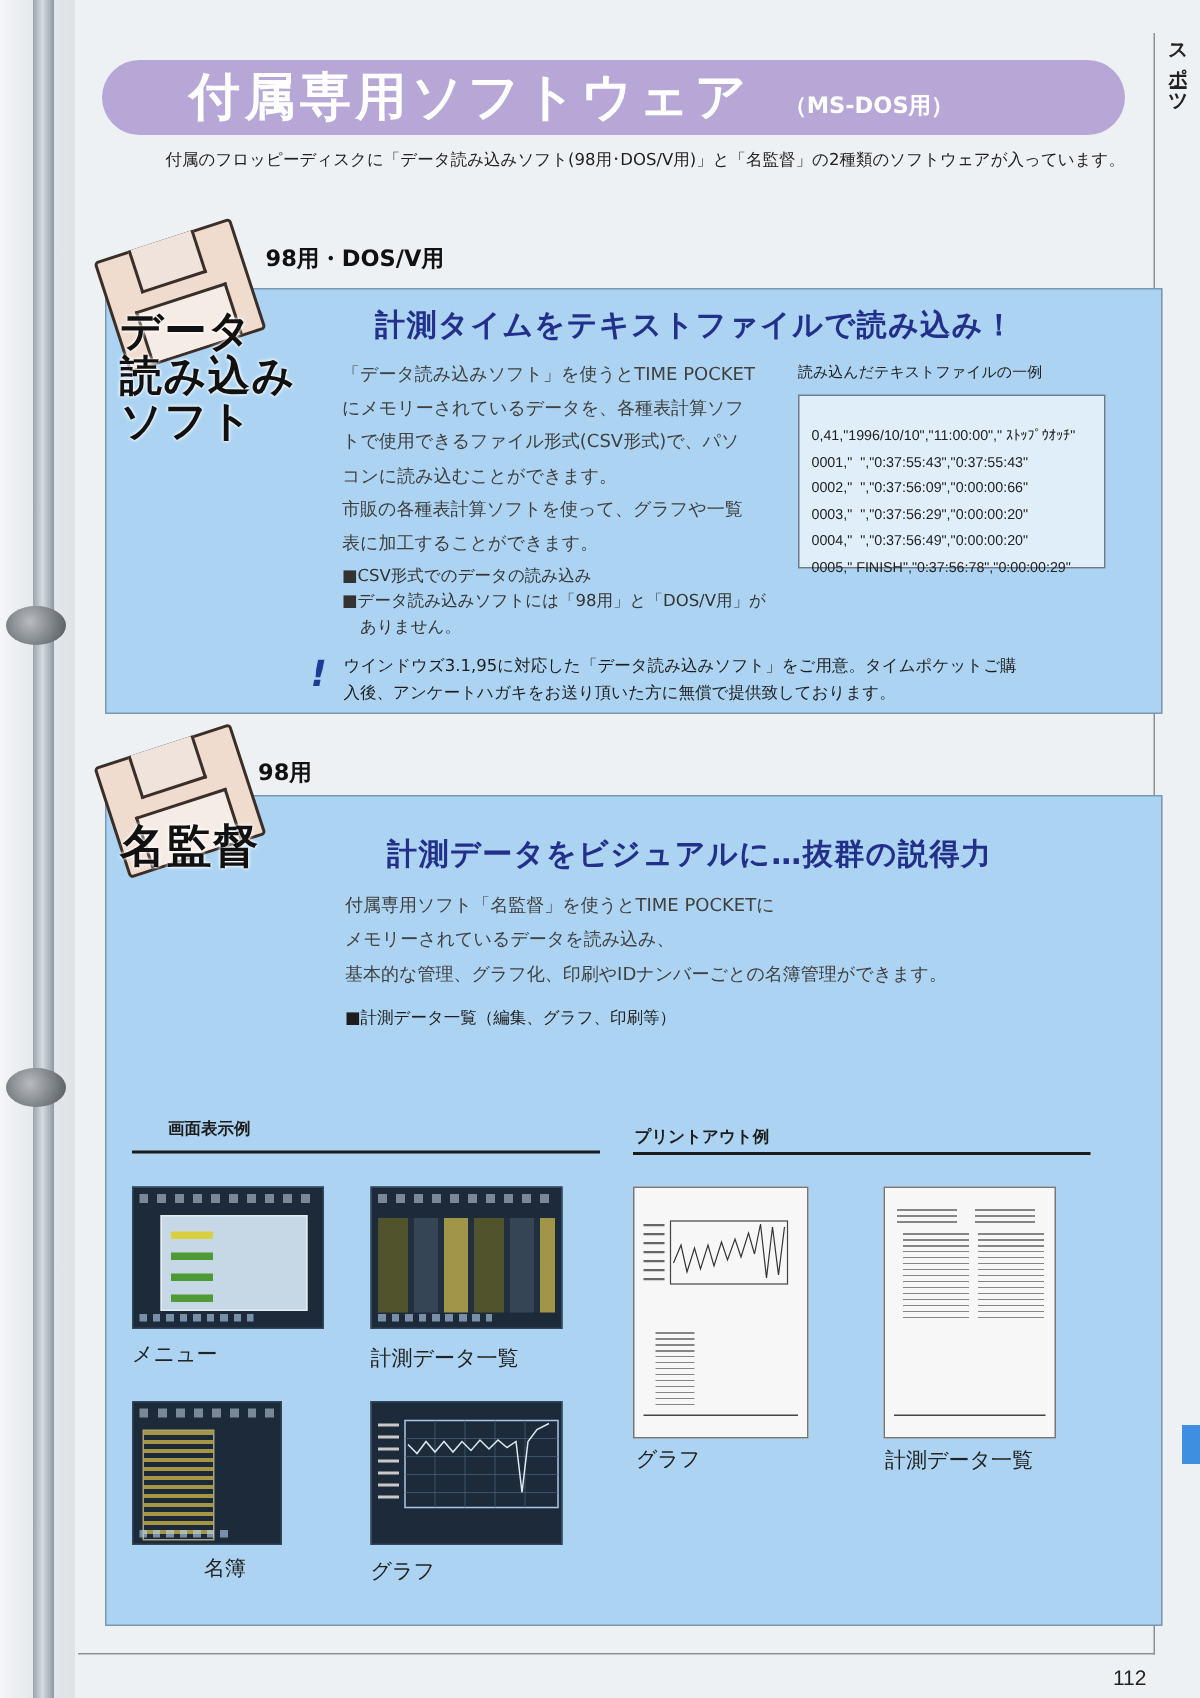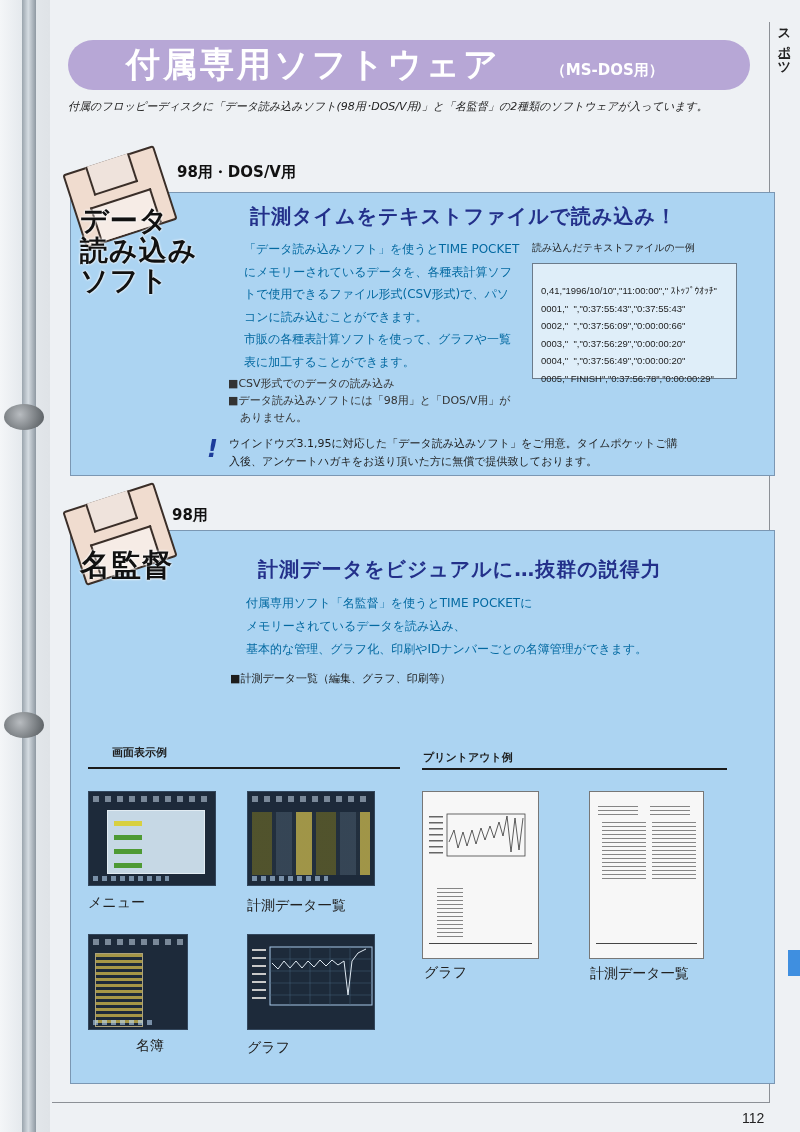--- a/index.html
+++ b/index.html
@@ -37,31 +37,31 @@
   }
   .page-number {
     position:absolute; left:742px; top:1110px; font-size:14px; color:#222;
     font-family:"Liberation Sans", sans-serif;
   }
 
   
   .title-banner {
     position:absolute; left:68px; top:40px; width:682px; height:50px;
     border-radius:26px; background:#b7a7d6;
-    display:flex; align-items:center; padding-left:58px; box-sizing:border-box;gap:28px;
+    display:flex; align-items:center; padding-left:58px; box-sizing:border-box;
   }
   .title-main {
     font-size:34px; font-weight:bold; color:#fff; letter-spacing:3px;
   }
   .title-sub {
     font-size:15px; font-weight:bold; color:#fff; margin-left:22px; margin-top:10px;
   }
   .intro {
-    position:absolute; left:68px; width:682px; top:99px; text-align:left;
-    font-size:11px; color:#222;font-style:italic;
+    position:absolute; left:68px; width:682px; top:99px; text-align:right;
+    font-size:11px; color:#222;
   }
 
   
   .panel {
     position:absolute; left:70px; width:705px; background:#acd4f2;
     border:1px solid #7b97b3; box-sizing:border-box;
   }
   .panel1 { top:192px; height:284px; }
   .panel2 { top:530px; height:554px; }
 
@@ -97,21 +97,21 @@
   .big-name2 { left:80px; top:550px; font-size:30px; }
 
   .headline {
     position:absolute; font-size:20px; font-weight:bold; color:#23308a;
     letter-spacing:1px;
   }
   .headline1 { left:250px; top:203px; }
   .headline2 { left:258px; top:556px; }
 
   .body-text {
-    position:absolute; font-size:12px; line-height:22.5px; color:#0369a1;margin-left:16px;
+    position:absolute; font-size:12px; line-height:22.5px; color:#404040;
   }
   .body1 { left:228px; top:238px; width:300px; }
   .body2 { left:230px; top:592px; width:460px; line-height:23px; }
 
   .bullets {
     position:absolute; font-size:11px; line-height:17px; color:#333;
   }
   .bullets1 { left:228px; top:375px; width:300px; }
   .bullets2 { left:230px; top:670px; width:400px; color:#1d1d1d; }
   .bullets div { padding-left:0; }

